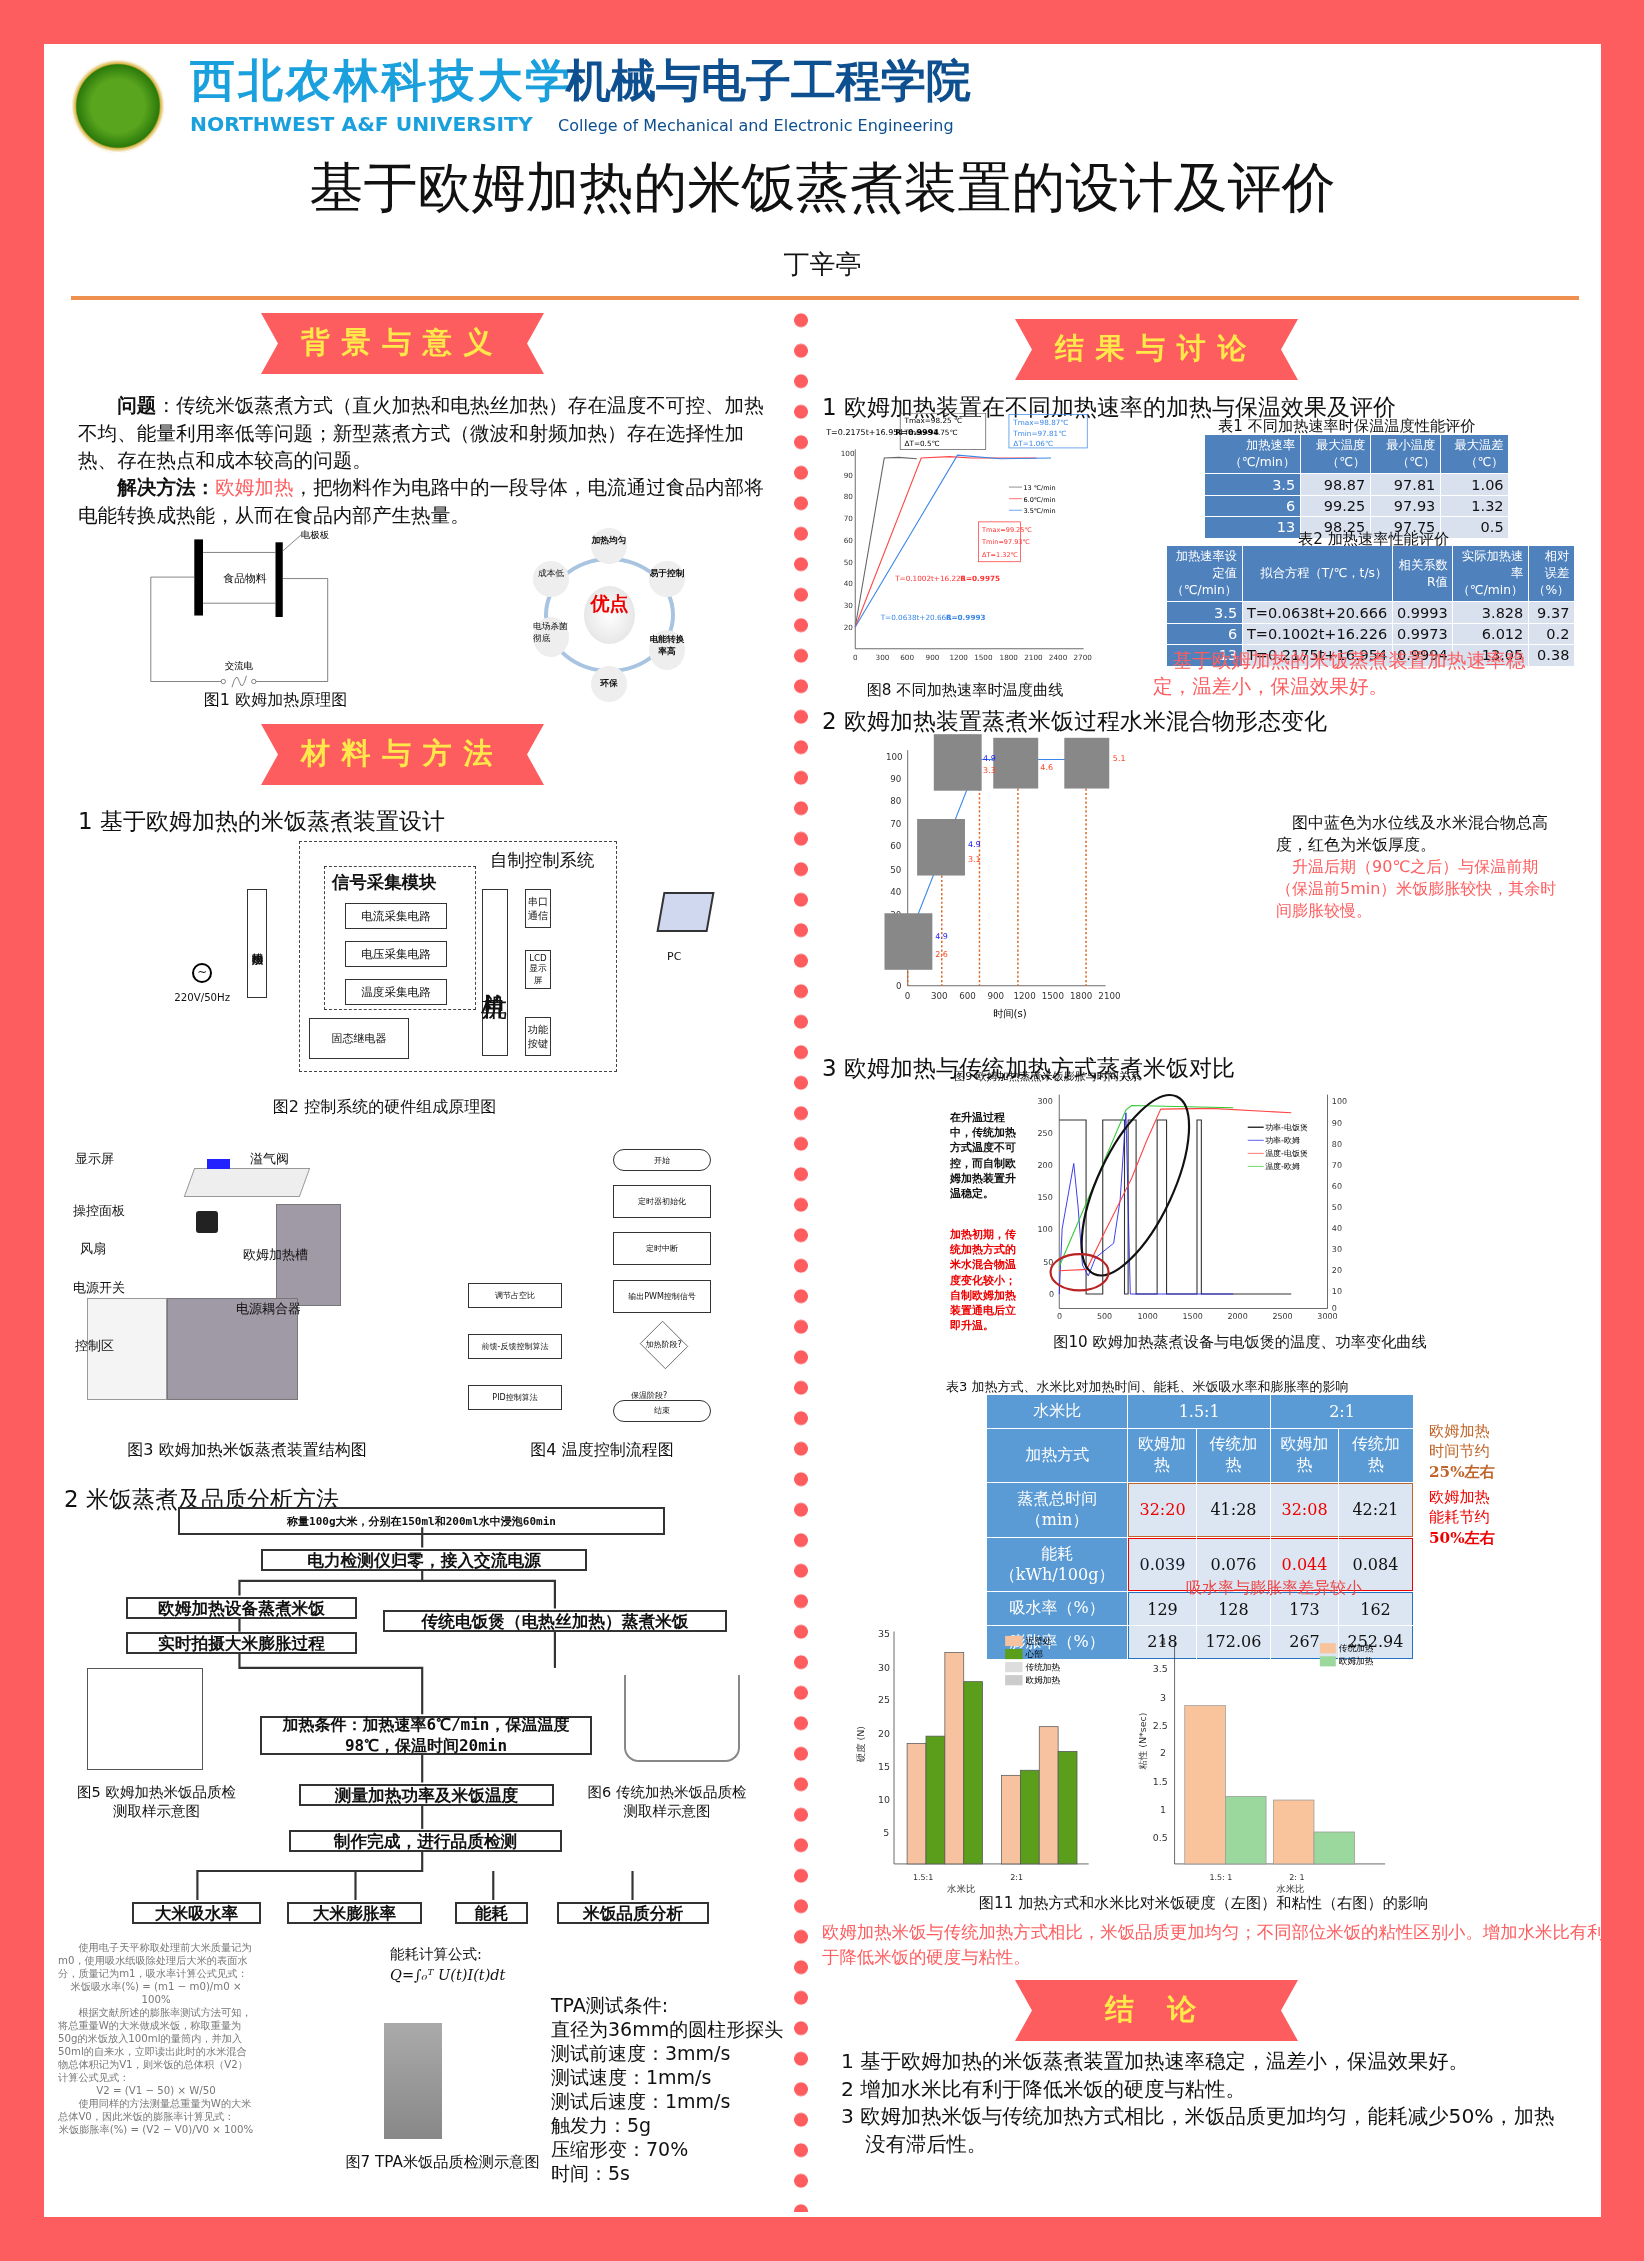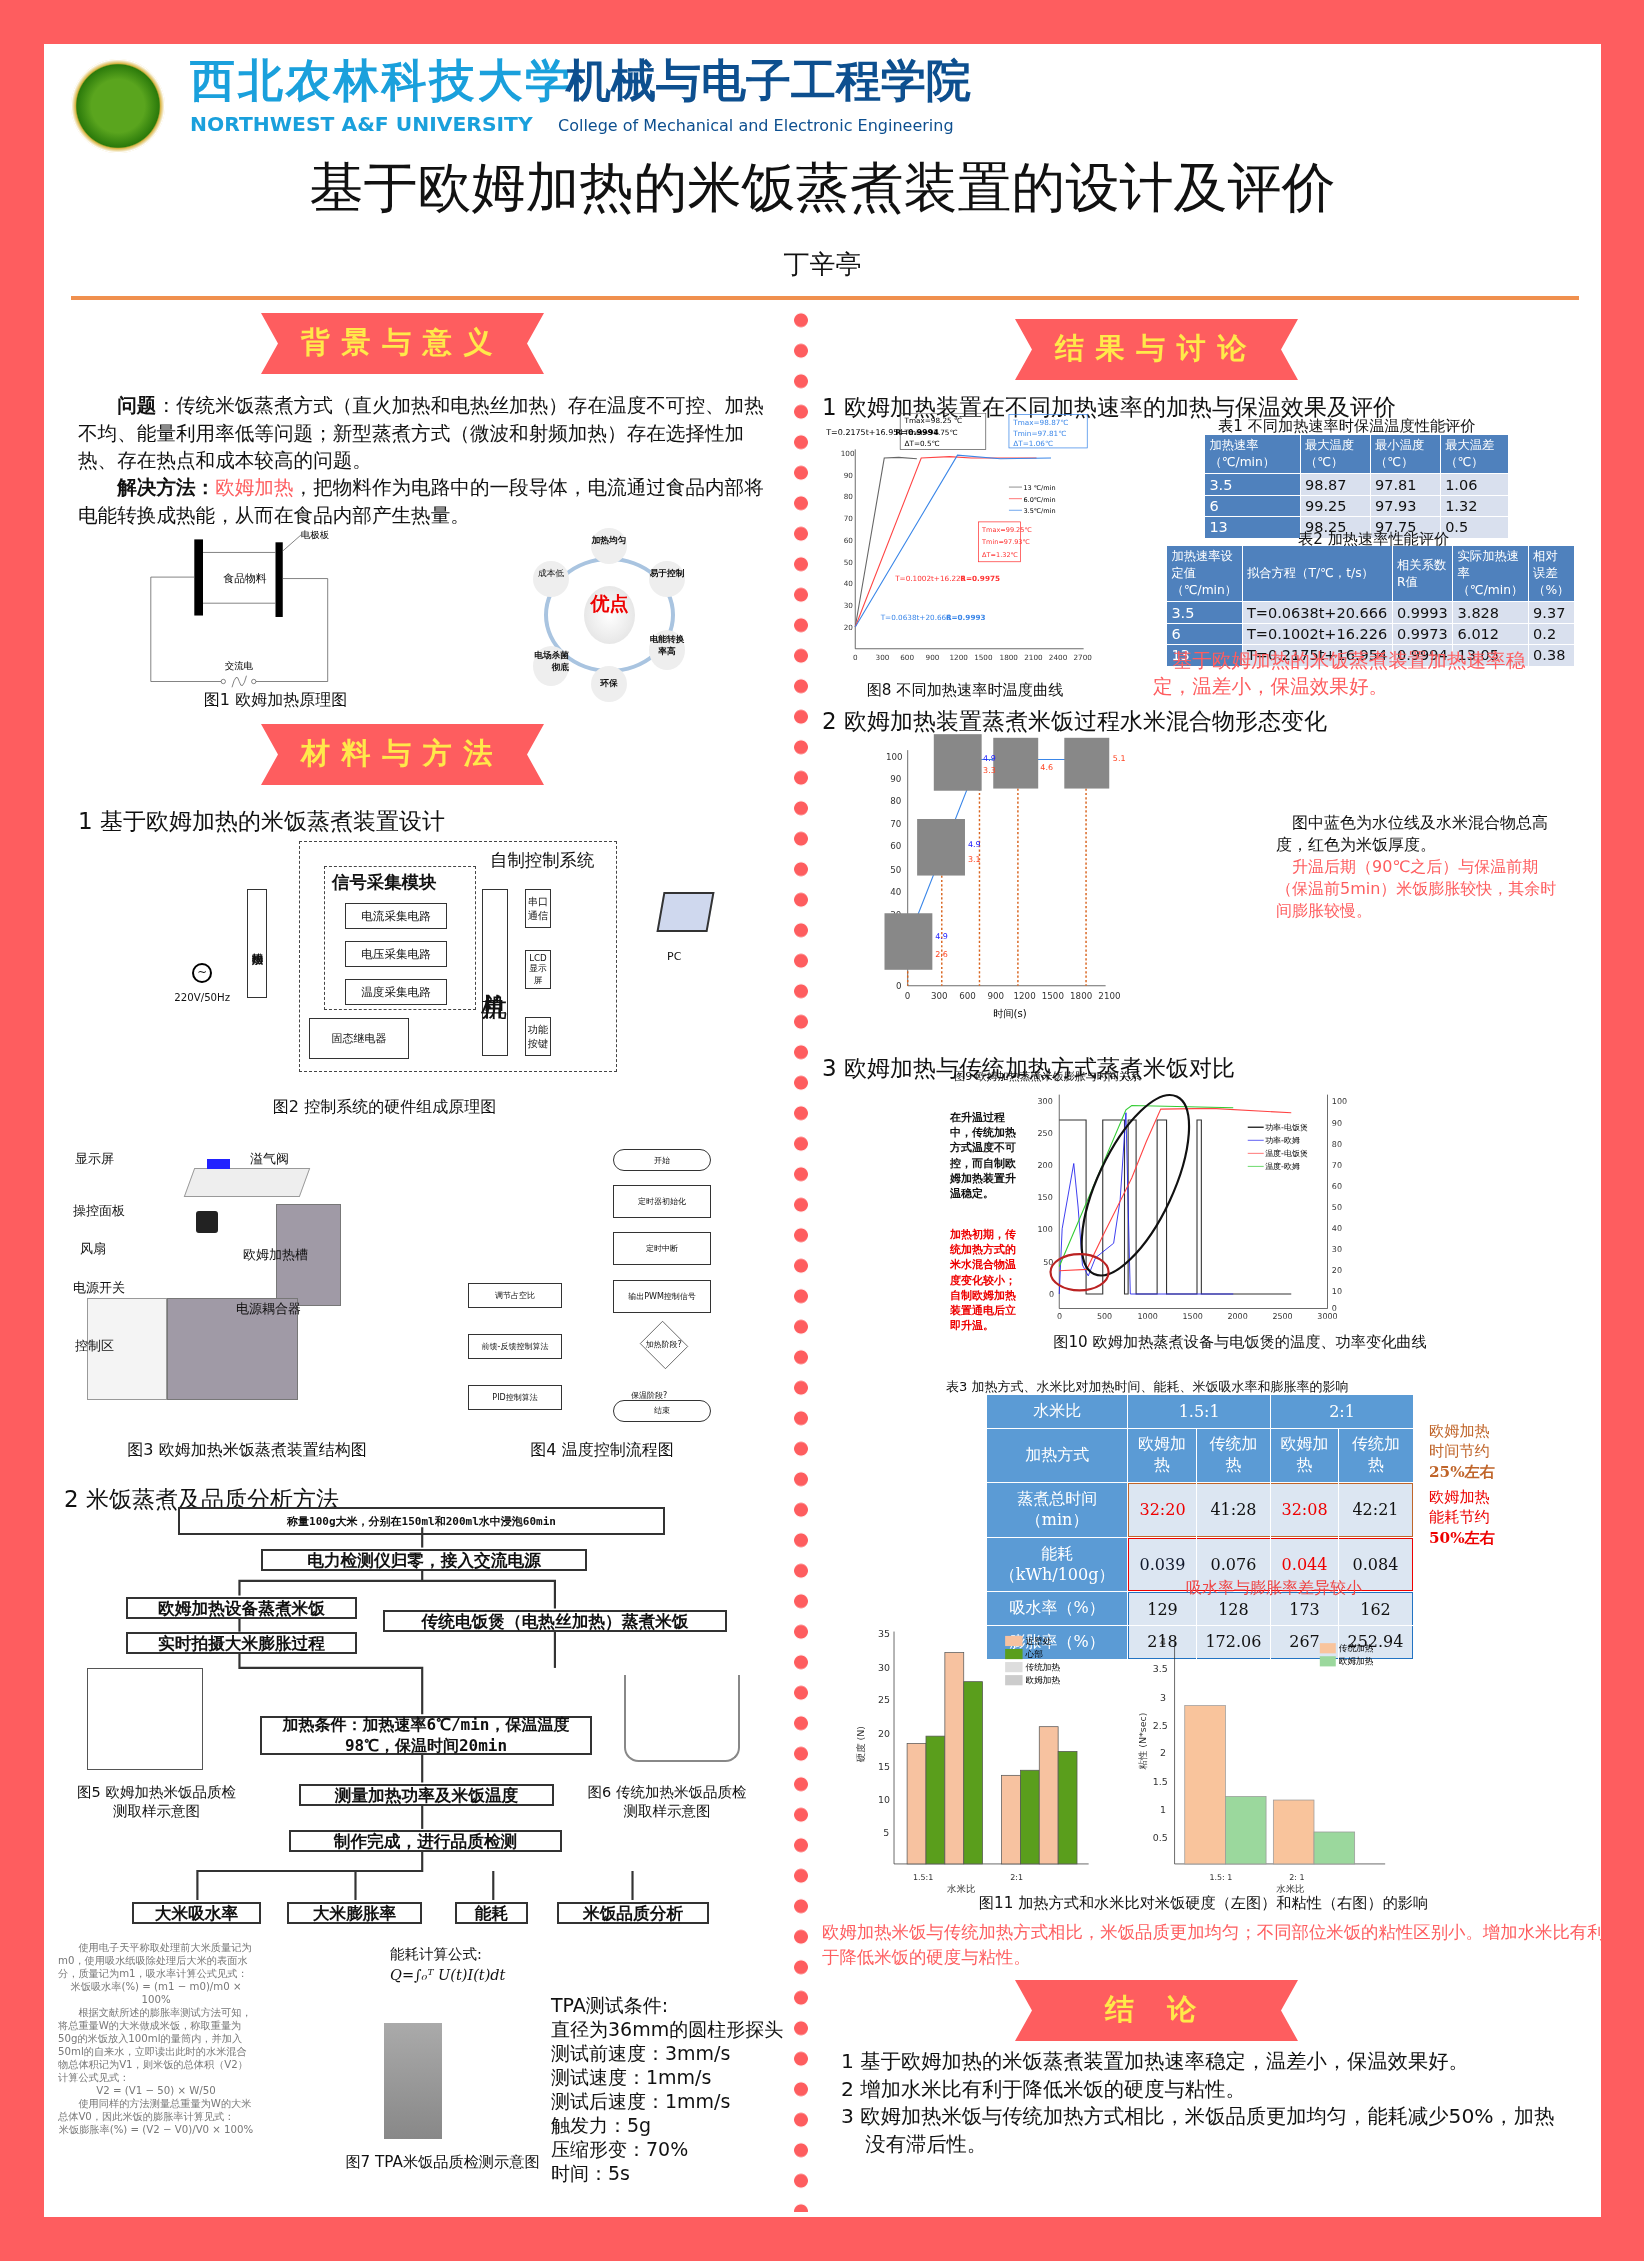--- a/index.html
+++ b/index.html
@@ -8,21 +8,21 @@
 .abs{position:absolute}
 .banner{position:absolute;height:61px;background:#fe5d5f;clip-path:polygon(0 0,100% 0,94% 50%,100% 100%,0 100%,6% 50%)}
 .banner span{position:absolute;left:0;right:0;top:10.2px;text-align:center;color:#ffe94a;font-size:29px;font-weight:bold;letter-spacing:11.6px}
 .dotcol{position:absolute;left:793px;top:305px;width:16px;height:1907px;background:radial-gradient(circle,#fe5d5f 6.5px,transparent 7.3px) 0 0/16px 30.5px repeat-y}
 .sec{font-size:23px;color:#111}
 .para{font-size:19.6px;line-height:27.6px}
 .red{color:#fe5d5f}
 .cap{font-size:16px;text-align:center}
 .box{position:absolute;border:1.5px solid #333;background:#fff;font-size:14.5px;text-align:center;display:flex;align-items:center;justify-content:center}
 table{border-collapse:separate;border-spacing:1.5px}
-.t1 td,.t1 th{background:#d9e0ee;text-align:left;font-size:14.5px;padding:2.2px 4.4px}
+.t1 td,.t1 th{background:#d9e0ee;text-align:right;font-size:14.5px;padding:2.2px 4.4px}
 .t1 th{background:#4f81bd;color:#fff;font-weight:normal;font-size:12.3px}
 .t1 td.h{background:#4f81bd;color:#fff}
 .t3 td,.t3 th{background:#dce6f2;text-align:center;font-size:16px;padding:5.8px 7.3px;font-family:"DejaVu Serif",serif}
 .t3 th,.t3 td.h{background:#5b9bd5;color:#fff;font-weight:normal}
 .fc{position:absolute;border:2.2px solid #333;background:#fff;font-size:19px;font-weight:bold;text-align:center;display:flex;align-items:center;justify-content:center;font-family:"DejaVu Sans Mono",monospace}
 svg text{font-family:"DejaVu Sans",sans-serif}
 </style>
 </head>
 <body>
 
@@ -66,21 +66,21 @@
 </svg>
 <div class="abs cap" style="left:181px;top:690px;width:189px">图1 欧姆加热原理图</div>
 
 <div class="abs" style="left:515px;top:528px;width:189px;height:174px">
   <div class="abs" style="left:29px;top:29px;width:131px;height:116px;border:4.4px solid #a9c4e0;border-radius:50%"></div>
   <div class="abs" style="left:69px;top:58px;width:51px;height:58px;border-radius:50%;background:radial-gradient(#fff,#ddd);color:#e00;font-size:19px;font-weight:bold;text-align:center;padding-top:5.8px;line-height:22px">优点</div>
   <div class="abs" style="left:76px;top:0;width:36px;height:36px;border-radius:50%;background:#eee;font-size:8.7px;font-weight:bold;text-align:center;padding-top:7.3px">加热均匀</div>
   <div class="abs" style="left:134px;top:33px;width:36px;height:36px;border-radius:50%;background:#eee;font-size:8.7px;font-weight:bold;text-align:center;padding-top:7.3px">易于控制</div>
   <div class="abs" style="left:134px;top:102px;width:36px;height:40px;border-radius:50%;background:#eee;font-size:8.7px;font-weight:bold;text-align:center;padding-top:4.4px">电能转换率高</div>
   <div class="abs" style="left:76px;top:138px;width:36px;height:36px;border-radius:50%;background:#eee;font-size:8.7px;font-weight:bold;text-align:center;padding-top:11.6px">环保</div>
-  <div class="abs" style="left:18px;top:118px;width:36px;height:40px;border-radius:50%;background:#eee;font-size:8.7px;font-weight:bold;text-align:right;padding-top:4.4px">电场杀菌彻底</div>
+  <div class="abs" style="left:18px;top:89px;width:36px;height:40px;border-radius:50%;background:#eee;font-size:8.7px;font-weight:normal;text-align:left;padding-top:4.4px">电场杀菌彻底</div>
   <div class="abs" style="left:18px;top:33px;width:36px;height:36px;border-radius:50%;background:#eee;font-size:8.7px;font-weight:normal;text-align:center;padding-top:7.3px">成本低</div>
 </div>
 
 <div class="banner" style="left:261px;top:724px;width:283px">
     <span>材料与方法</span>
   </div>
 <div class="abs sec" style="left:78px;top:806px">1 基于欧姆加热的米饭蒸煮装置设计</div>
 
 <div class="abs" style="left:167px;top:841px;width:573px;height:232px">
   <div class="abs" style="left:132px;top:0;width:318px;height:231px;border:1.5px dashed #444"></div>

